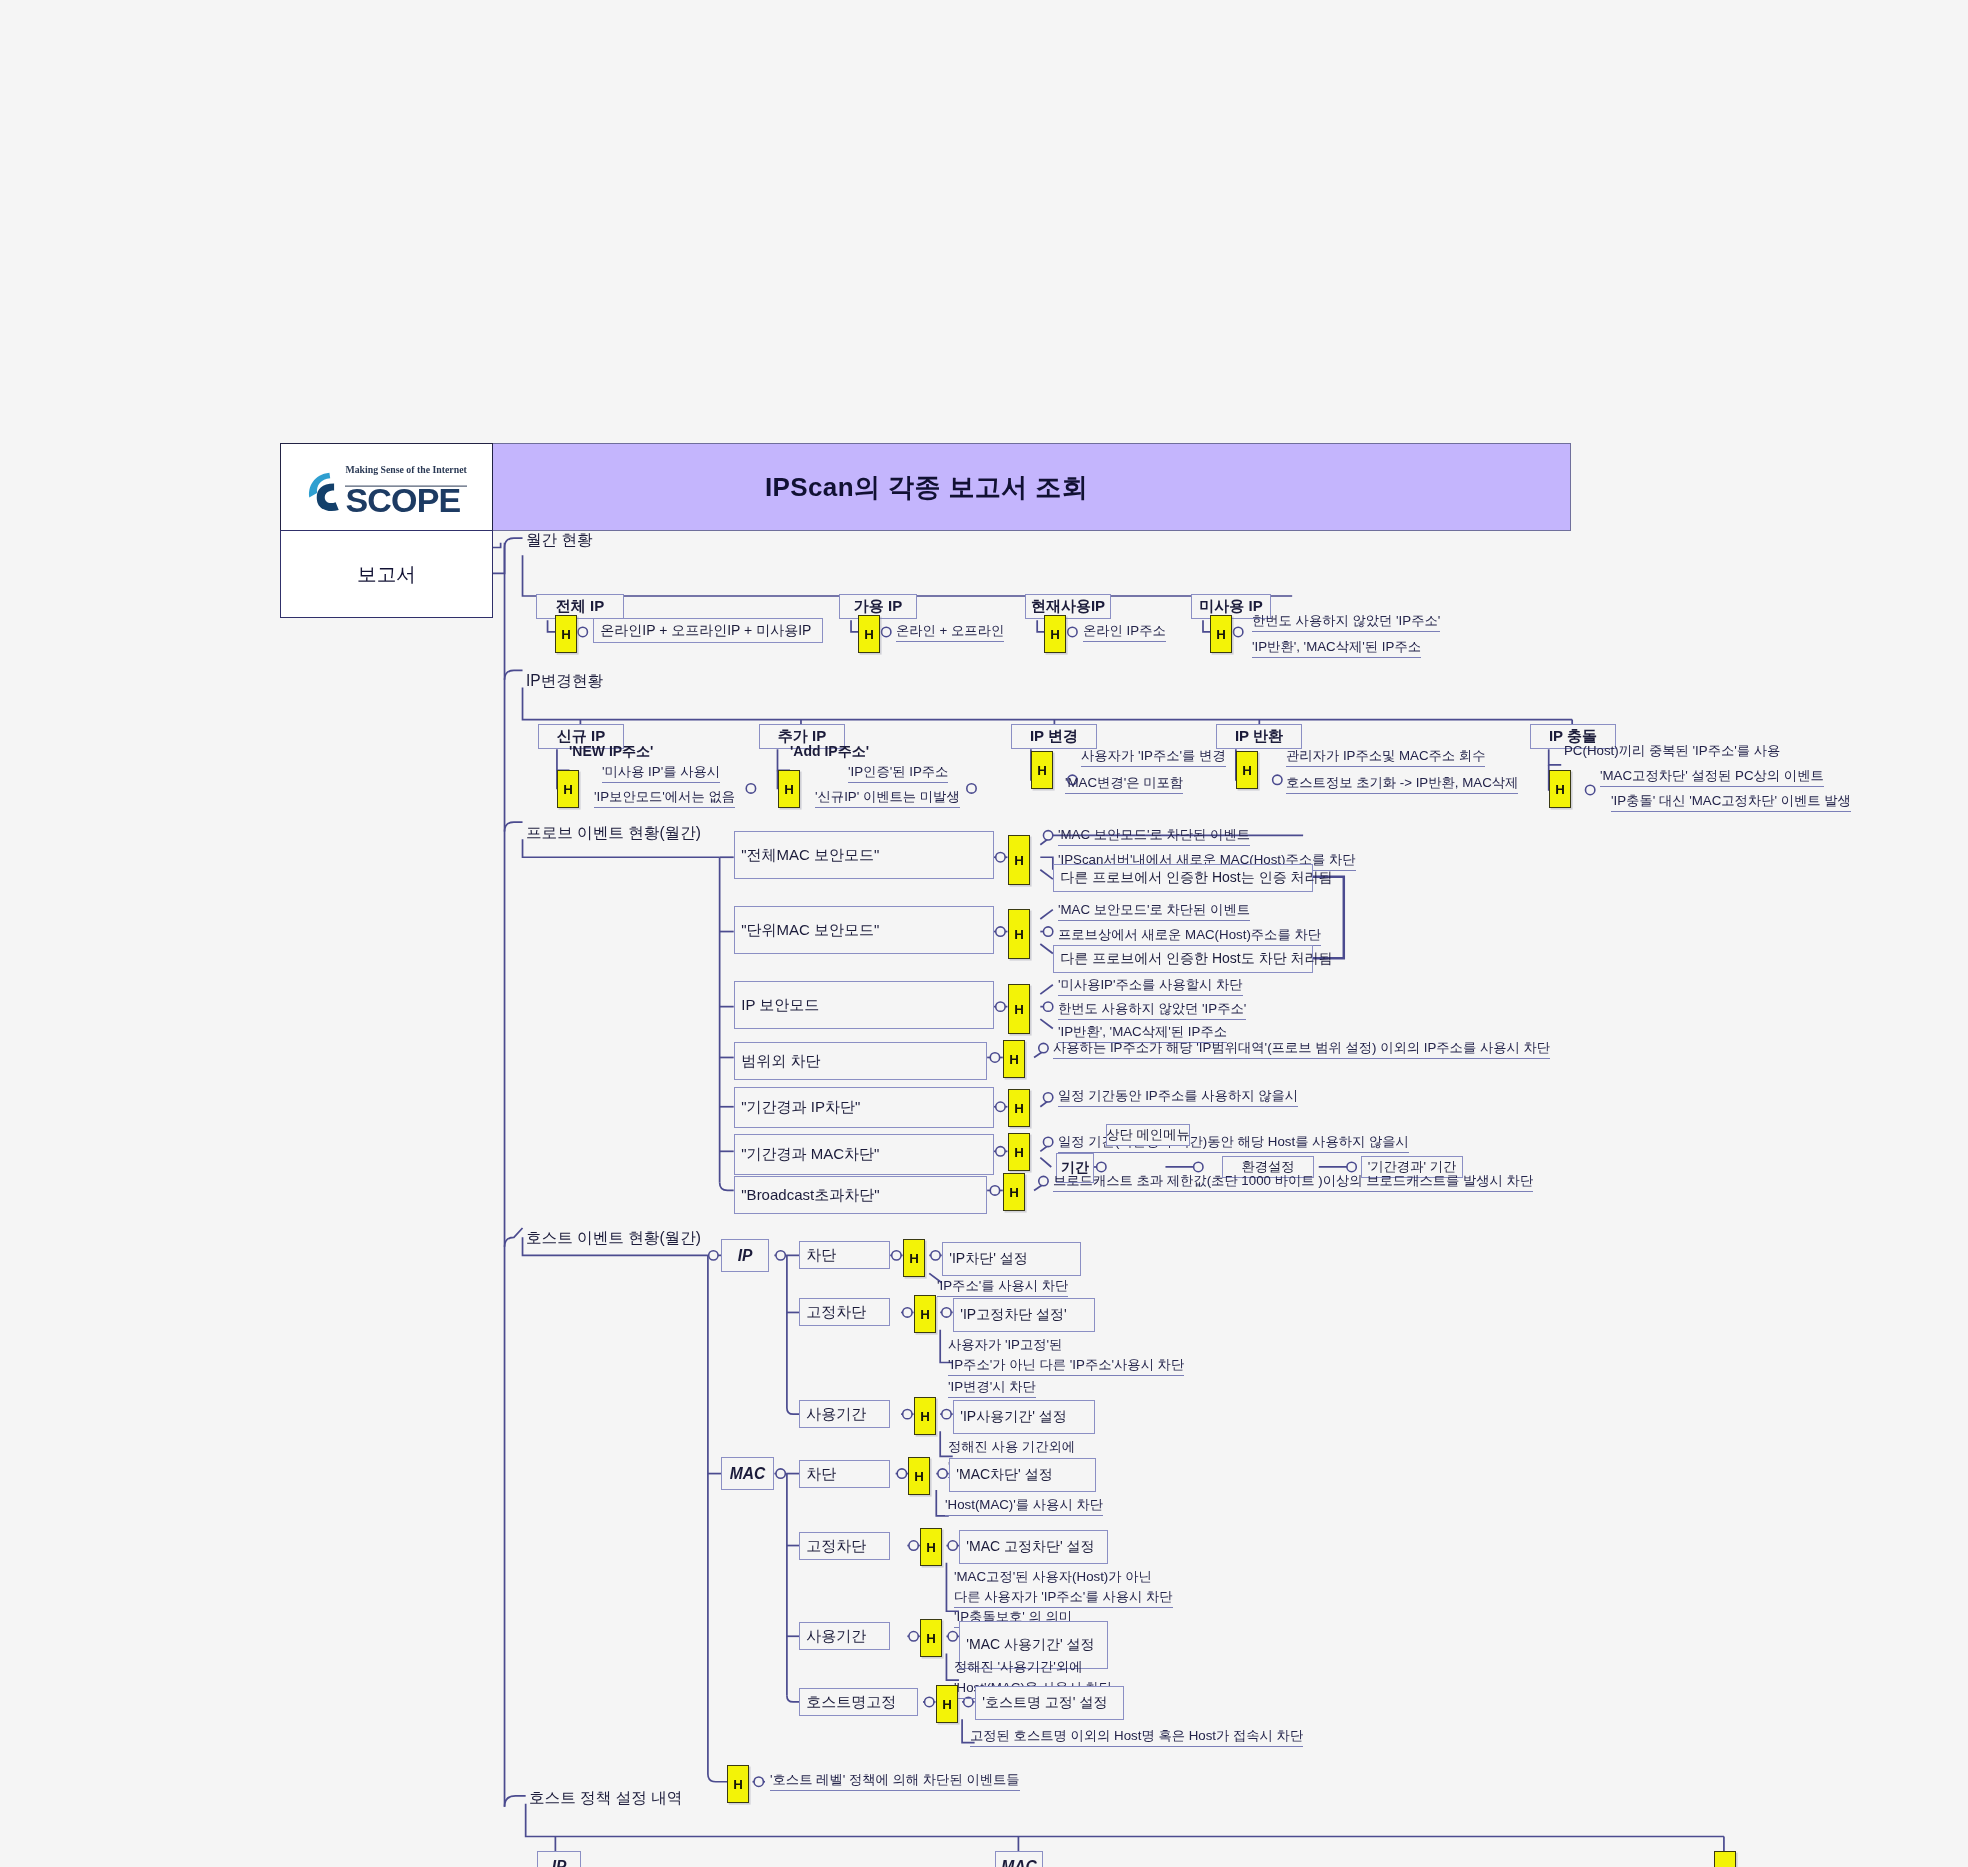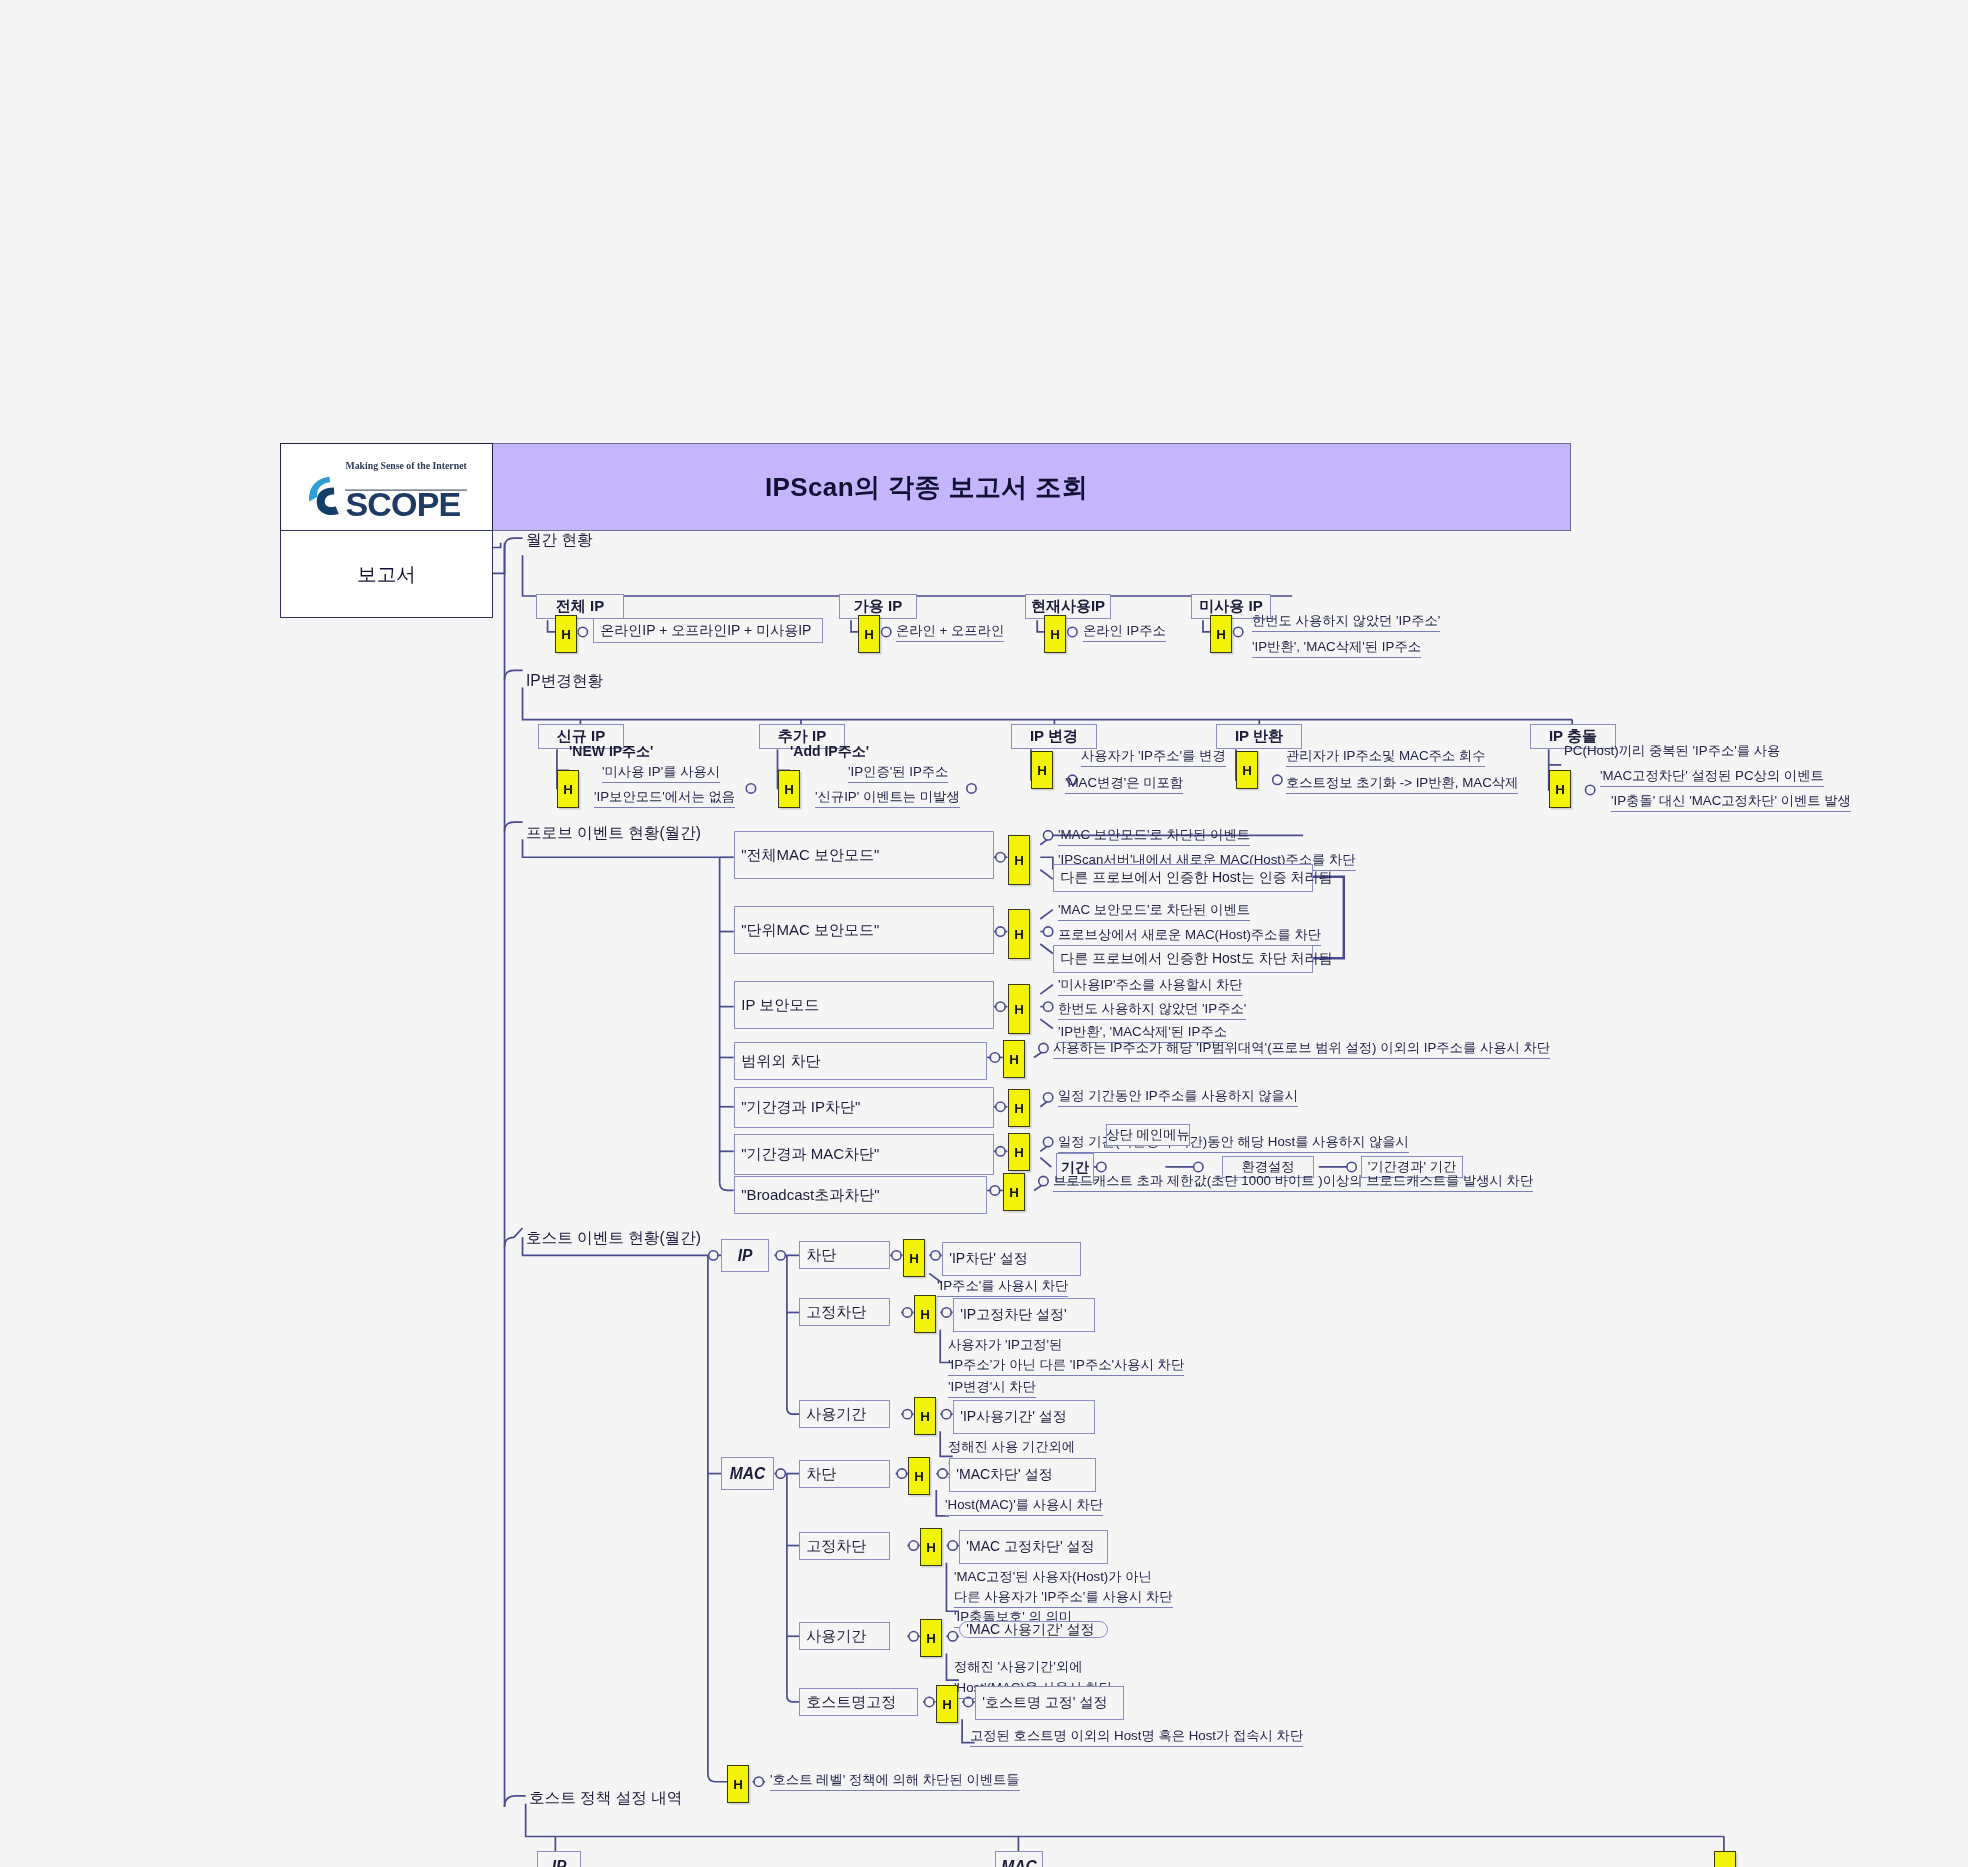--- a/index.html
+++ b/index.html
@@ -38,21 +38,21 @@
     letter-spacing:0.4px;
   }
   
   .logo-box{
     position:absolute;left:280px;top:443px;width:211px;height:88px;
     background:#ffffff;border:1.3px solid #222244;
     display:flex;align-items:center;justify-content:center;overflow:hidden;
   }
   .logo-inner{display:flex;align-items:flex-end;gap:1.6px;transform:translateY(1.6px);}
   .logo-tag{font-size:9.8px;font-weight:bold;color:#2b3a55;
-     border-bottom:1.6px solid #2b3a55;line-height:1.1;padding-bottom:19px;
+     border-bottom:1.6px solid #2b3a55;line-height:1.1;padding-bottom:11px;
      font-family:"Liberation Serif",serif;text-align:right;}
   .logo-word{font-size:34px;font-weight:bold;color:#1d3b63;
      letter-spacing:-0.8px;line-height:.82;font-family:"Liberation Sans",sans-serif;}
   .logo-mark{position:relative;width:36px;height:45px;margin-right:1.6px;}
   
   .root-box{
     position:absolute;left:280px;top:530px;width:211px;height:86px;
     background:#ffffff;border:1.3px solid #30306a;
     display:flex;align-items:center;justify-content:center;
     font-size:19.6px;color:#111133;
@@ -483,21 +483,21 @@
     <span>'MAC 고정차단' 설정</span>
     </div>
   <div class="leaf" style="left:954px;top:1568px;">'MAC고정'된 사용자(Host)가 아닌</div>
   <div class="leaf u" style="left:954px;top:1588px;">다른 사용자가 'IP주소'를 사용시 차단</div>
   <div class="leaf u" style="left:954px;top:1608px;">'IP충돌보호' 의 의미</div>
 
   <div class="node pad fs19" style="left:799px;top:1622px;width:91px;height:28px;">
     <span>사용기간</span>
     </div>
   <div class="hmark" style="left:920px;top:1619px;">H</div>
-  <div class="node pad fs18" style="left:959px;top:1621px;width:149px;height:17px;border-radius:12px;">
+  <div class="node pad fs18" style="left:959px;top:1621px;width:149px;height:48px;">
     <span>'MAC 사용기간' 설정</span>
     </div>
   <div class="leaf" style="left:954px;top:1658px;">정해진 '사용기간'외에</div>
   <div class="leaf u" style="left:954px;top:1679px;">'Host'(MAC)을 사용시 차단</div>
 
   <div class="node pad fs19" style="left:799px;top:1688px;width:119px;height:28px;">
     <span>호스트명고정</span>
     </div>
   <div class="hmark" style="left:936px;top:1685px;">H</div>
   <div class="node pad fs18" style="left:975px;top:1686px;width:149px;height:34px;">

